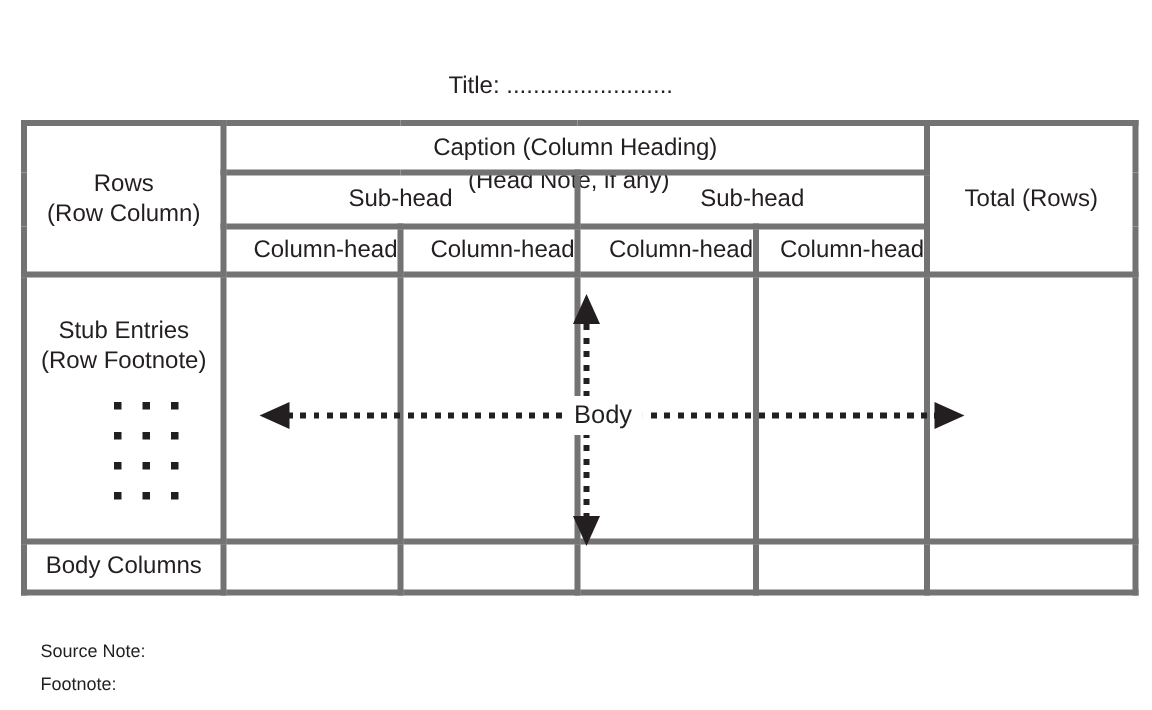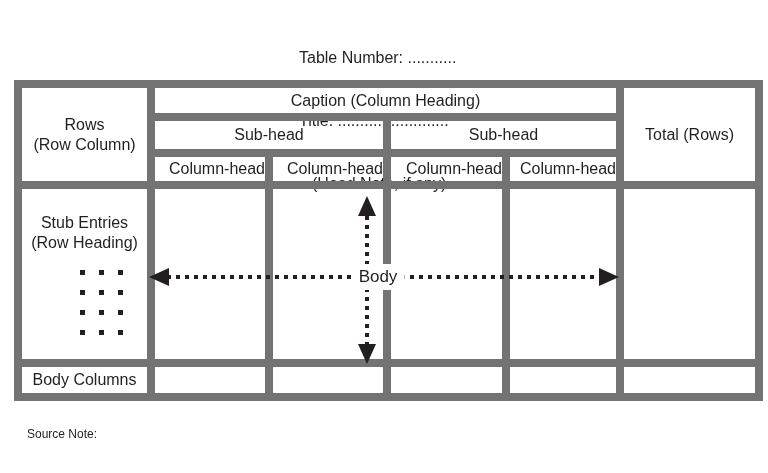--- a/index.html
+++ b/index.html
@@ -18,21 +18,21 @@
   .head-note-line { padding-left: 13px; }
 
   
   table.fmt {
     position: absolute; left: 14px; top: 80px;
     width: 741px;
     border-collapse: collapse; table-layout: fixed;
     border: 4px solid #231f20;
   }
   table.fmt td {
-    border: 8px solid #737373;
+    border: 4px solid #737373;
     text-align: center; vertical-align: middle;
     padding: 0; font-size: 16px; line-height: 20px;
     overflow: hidden;
   }
   tr.r1 td { height: 33px; }
   tr.r2 td { height: 36px; }
   tr.r3 td { height: 32px; text-align: right; }
   tr.r4 td { height: 178px; margin-top: 32px; }
   tr.r5 td { height: 34px; }
   td.colhead { font-size: 15px; }
@@ -40,21 +40,21 @@
   .dots-grid {
     display: grid;
     grid-template-columns: repeat(3, 5px);
     grid-auto-rows: 5px;
     column-gap: 14px; row-gap: 15px;
     margin: 17px 0 0 58px;
   }
   .dots-grid i { display: block; width: 5px; height: 5px; background: #231f20; }
 
   
-  .overlay { position: absolute; inset: 0; }
+  .overlay { position: absolute; inset: 0; margin-left: 24px; }
   .h-dots {
     position: absolute; left: 167px; top: 275px; width: 433px; height: 4px;
     background: repeating-linear-gradient(to right, #231f20 0 4px, transparent 4px 9px);
   }
   .v-dots {
     position: absolute; left: 365px; top: 216px; width: 4px; height: 128px;
     background: repeating-linear-gradient(to bottom, #231f20 0 4px, transparent 4px 9px);
   }
   .arr { position: absolute; width: 0; height: 0; }
   .arr-left  { left: 149px; top: 268px; border-top: 9px solid transparent; border-bottom: 9px solid transparent; border-right: 20px solid #231f20; }
@@ -70,21 +70,20 @@
 
   
   .bottom-notes { position: absolute; left: 27px; top: 423px; font-size: 12px; line-height: 22px; }
 </style>
 </head>
 <body>
 
 <div class="page">
 
   <div class="top-notes">
-    <div>Table Number: ...........</div>
     <div>Title: .........................</div>
     <div class="head-note-line">(Head Note, if any)</div>
   </div>
 
   <table class="fmt">
     <colgroup>
       <col style="width:133px">
         <col style="width:118px">
         <col style="width:118px">
       <col style="width:119px">
@@ -106,21 +105,21 @@
     </tr>
     <tr class="r3">
       <td class="colhead">Column-head</td>
       <td class="colhead">Column-head</td>
       <td class="colhead">Column-head</td>
       <td class="colhead">Column-head</td>
     </tr>
     <tr class="r4">
       <td class="stub-entries-cell">
         <div>Stub Entries</div>
-        <div>(Row Heading)</div>
+        <div>(Row Footnote)</div>
         <div class="dots-grid">
           <i></i>
               <i></i>
               <i></i>
           <i></i>
               <i></i>
               <i></i>
           <i></i>
               <i></i>
               <i></i>
@@ -151,15 +150,16 @@
     <div class="arr arr-left"></div>
     <div class="arr arr-right"></div>
     <div class="v-dots"></div>
     <div class="arr arr-up"></div>
     <div class="arr arr-down"></div>
     <div class="body-label">Body</div>
   </div>
 
   <div class="bottom-notes">
     <div>Source Note:</div>
+    <div>Footnote:</div>
   </div>
 
 </div>
 
 </body></html>

